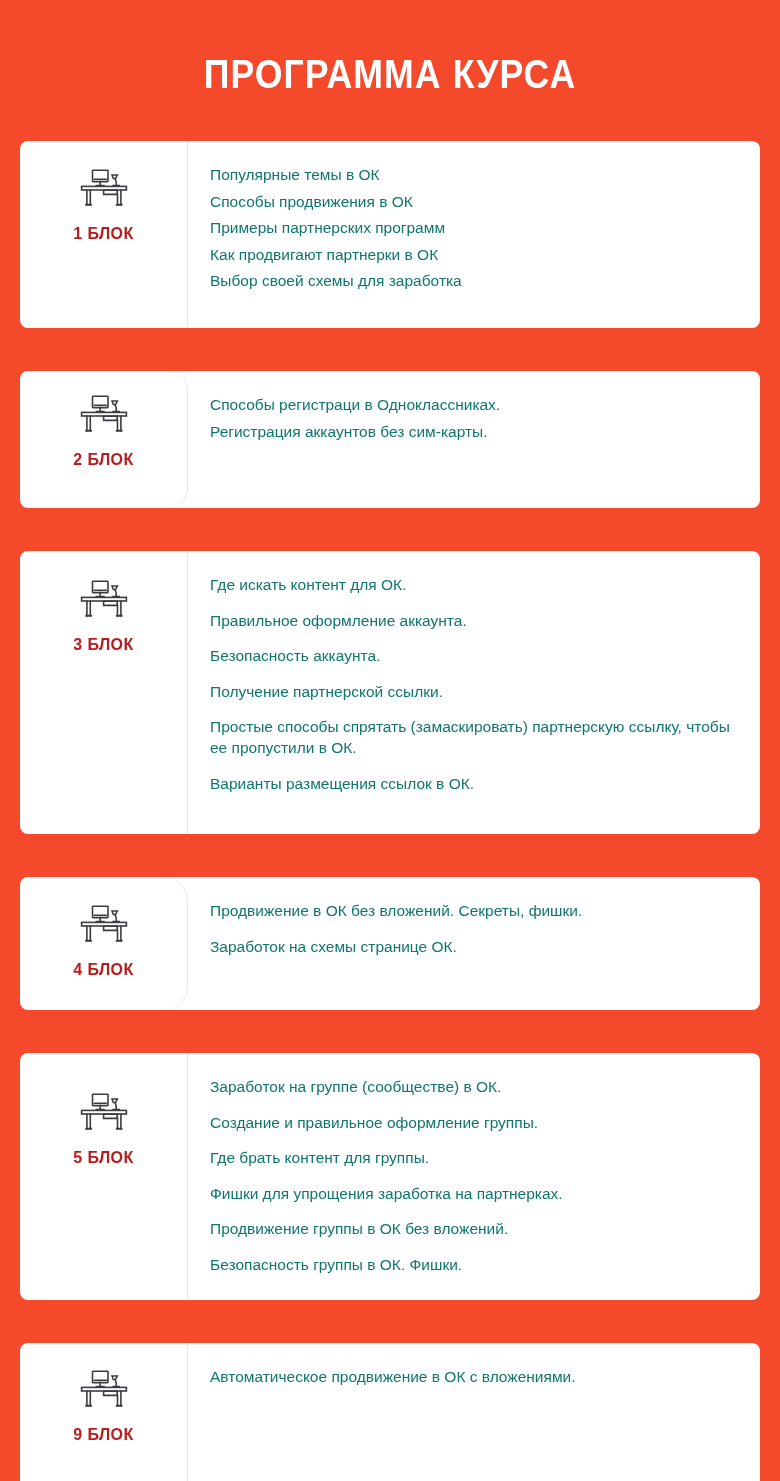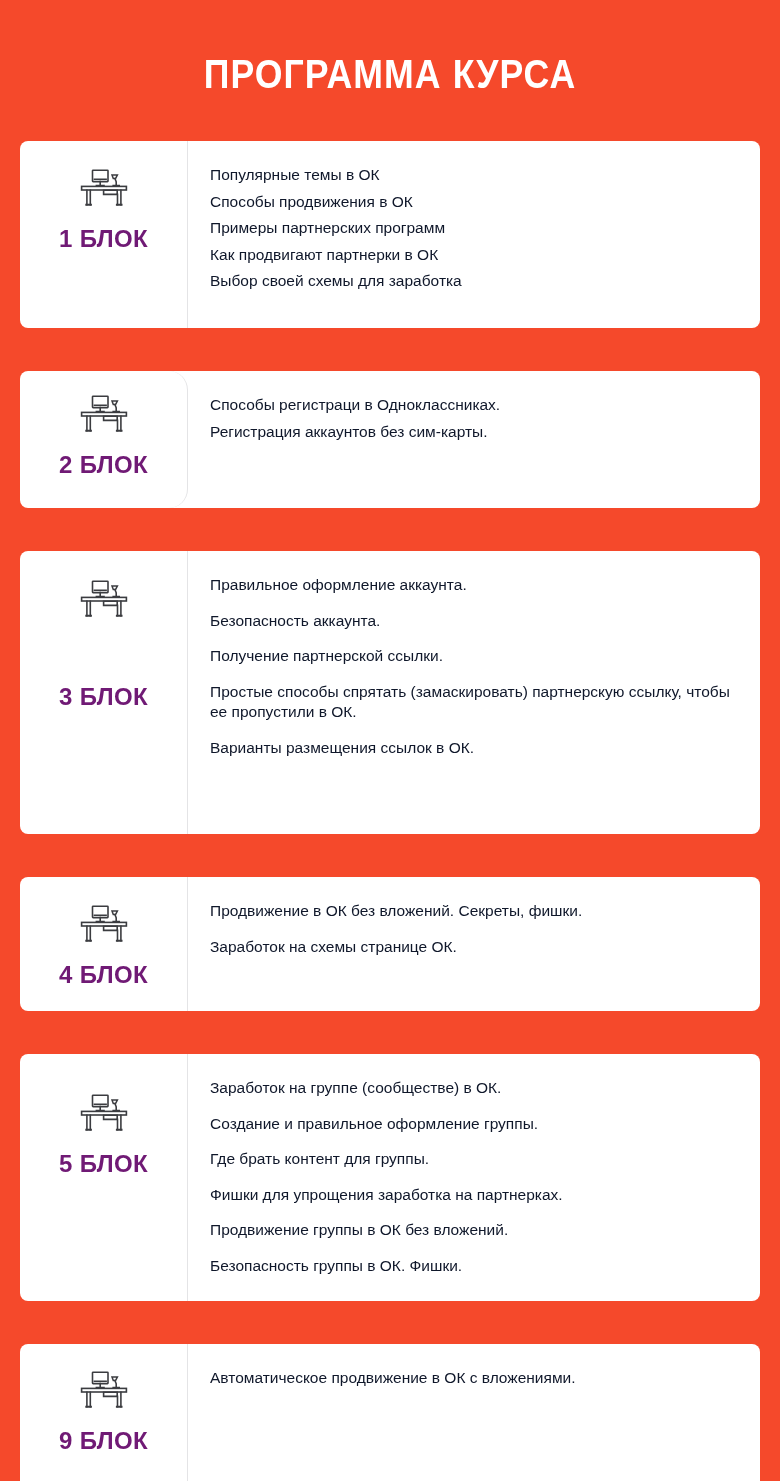--- a/index.html
+++ b/index.html
@@ -67,52 +67,52 @@
   }
 
   .desk-icon {
     width: 50px;
     height: 42px;
     display: block;
   }
 
   .block-label {
     margin-top: 16px;
-    font-size: 24px;
+    font-size: 16px;
     font-weight: bold;
-    color: #701a75;
+    color: #b91c1c;
     letter-spacing: 0.4px;
     white-space: nowrap;
   }
 
   
   .block-main {
     flex: 1 1 auto;
     padding: 24px 30px 24px 22px;
   }
 
   .topic-line {
-    color: #0f172a;
+    color: #0f766e;
     font-size: 15.5px;
     line-height: 1.33;
   }
 
   
   .tight .topic-line { margin-bottom: 6px; }
   .tight .topic-line:last-child { margin-bottom: 0; }
 
   
   .roomy .topic-line { margin-bottom: 15px; }
   .roomy .topic-line:last-child { margin-bottom: 0; }
 
   
   .block-card[data-block="1"] .block-aside { padding-top: 26px; }
   .block-card[data-block="2"] .block-aside { padding-top: 22px; border-radius: 19px; }
-  .block-card[data-block="3"] .block-aside { padding-top: 27px; gap: 47px; }
-  .block-card[data-block="4"] .block-aside { padding-top: 26px; }
+  .block-card[data-block="3"] .block-aside { padding-top: 27px; }
+  .block-card[data-block="4"] .block-aside { padding-top: 26px; border-radius: 24px; }
   .block-card[data-block="5"] .block-aside { padding-top: 38px; }
   .block-card[data-block="6"] .block-aside { padding-top: 25px; }
 
   .block-card[data-block="1"] { min-height: 187px; }
   .block-card[data-block="2"] { min-height: 137px; }
   .block-card[data-block="3"] { min-height: 283px; }
   .block-card[data-block="4"] { min-height: 133px; }
   .block-card[data-block="5"] { min-height: 230px; }
   .block-card[data-block="6"] { min-height: 160px; }
 </style>
@@ -224,20 +224,21 @@
           <line x1="7.3" y1="37.8" x2="11.9" y2="37.8" stroke-width="2"></line>
           <line x1="38.5" y1="27.4" x2="38.5" y2="37.6"></line>
           <line x1="41.9" y1="23.2" x2="41.9" y2="37.6"></line>
           <line x1="37.9" y1="37.8" x2="42.5" y2="37.8" stroke-width="2"></line>
         </svg>
       </span>
       <span class="block-label">3 БЛОК</span>
     </div>
     <div class="block-main roomy">
 
+          <div class="topic-line">Где искать контент для ОК.</div>
           <div class="topic-line">Правильное оформление аккаунта.</div>
           <div class="topic-line">Безопасность аккаунта.</div>
           <div class="topic-line">Получение партнерской ссылки.</div>
           <div class="topic-line">Простые способы спрятать (замаскировать) партнерскую ссылку, чтобы ее пропустили в ОК.</div>
           <div class="topic-line">Варианты размещения ссылок в ОК.</div>
         </div>
   </div>
 
   <div class="block-card" data-block="4">
     <div class="block-aside">

